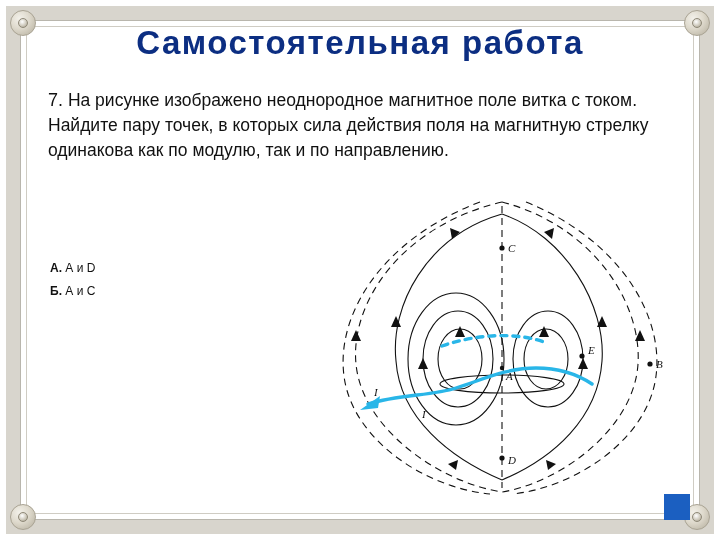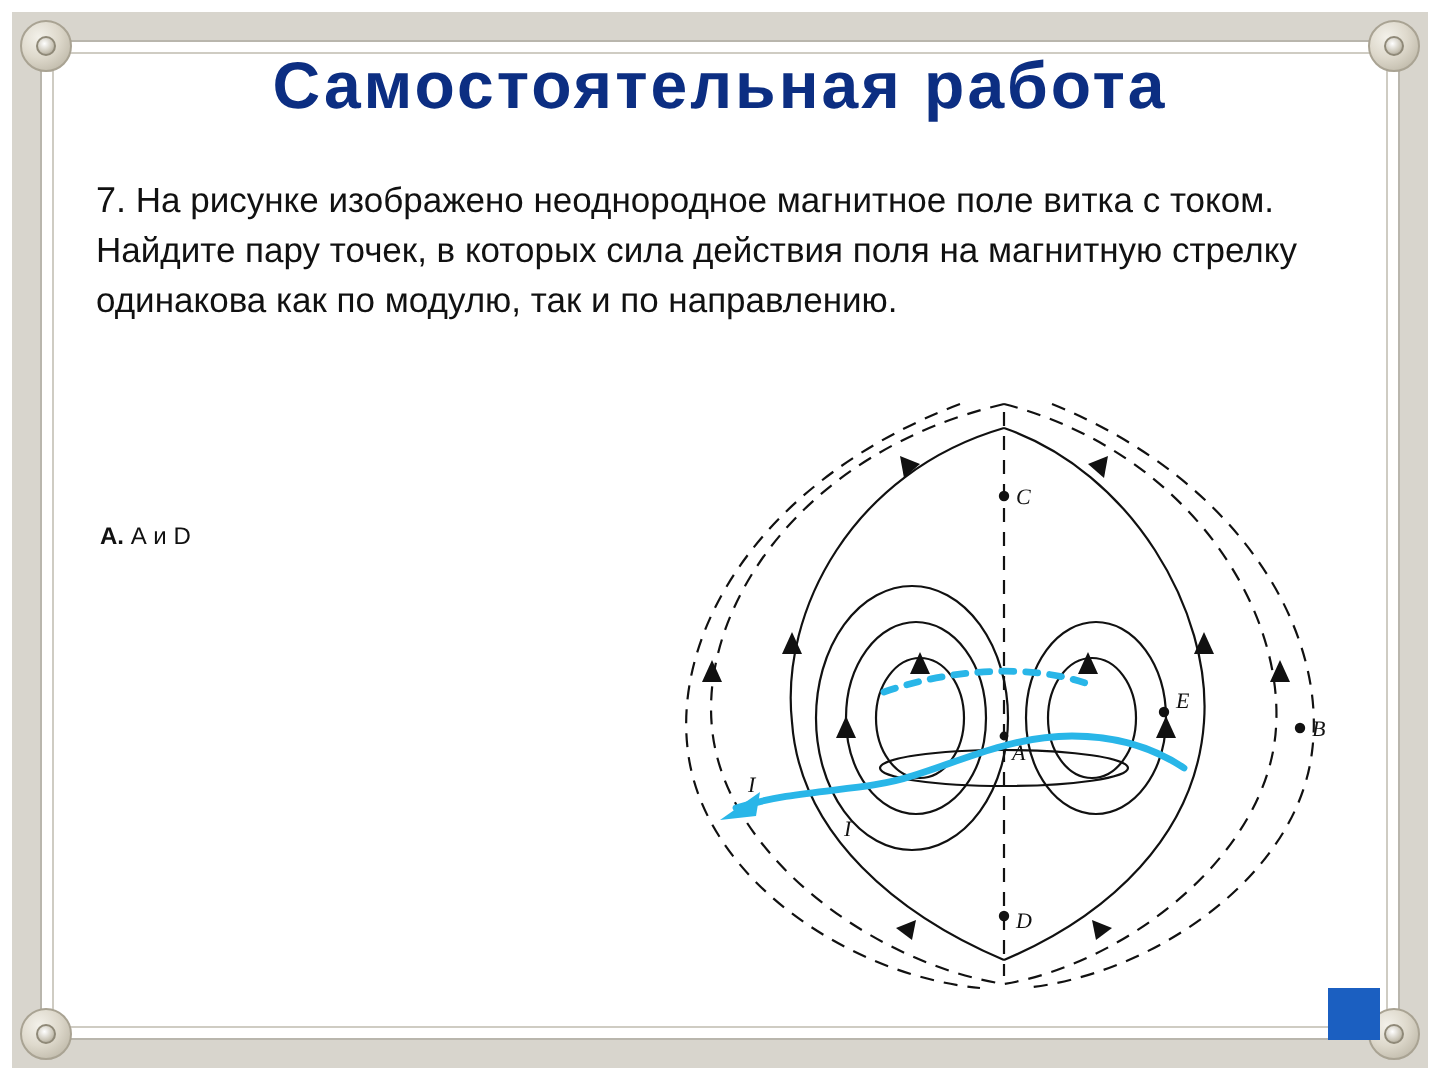--- a/index.html
+++ b/index.html
@@ -170,20 +170,24 @@
 
     <div class="question">
       <span class="qnum">7.</span>
       <span>На рисунке изображено неоднородное магнитное поле витка с током. Найдите пару точек, в которых сила действия поля на магнитную стрелку одинакова как по модулю, так и по направлению.</span>
     </div>
 
     <div class="answers">
       <div class="row">
         <b>А.</b>
         <span>А и D</span>
+      </div>
+      <div class="row">
+        <b>Б.</b>
+        <span>А и С</span>
       </div>
     </div>
 
     <div class="figure">
       <svg width="362" height="300" viewBox="0 0 362 300" xmlns="http://www.w3.org/2000/svg">
         <defs>
           <style>
             .fl { fill:none; stroke:#111; stroke-width:1.1; }
             .fd { fill:none; stroke:#111; stroke-width:1.1; stroke-dasharray:7 5; }
             .ar { fill:#111; }

